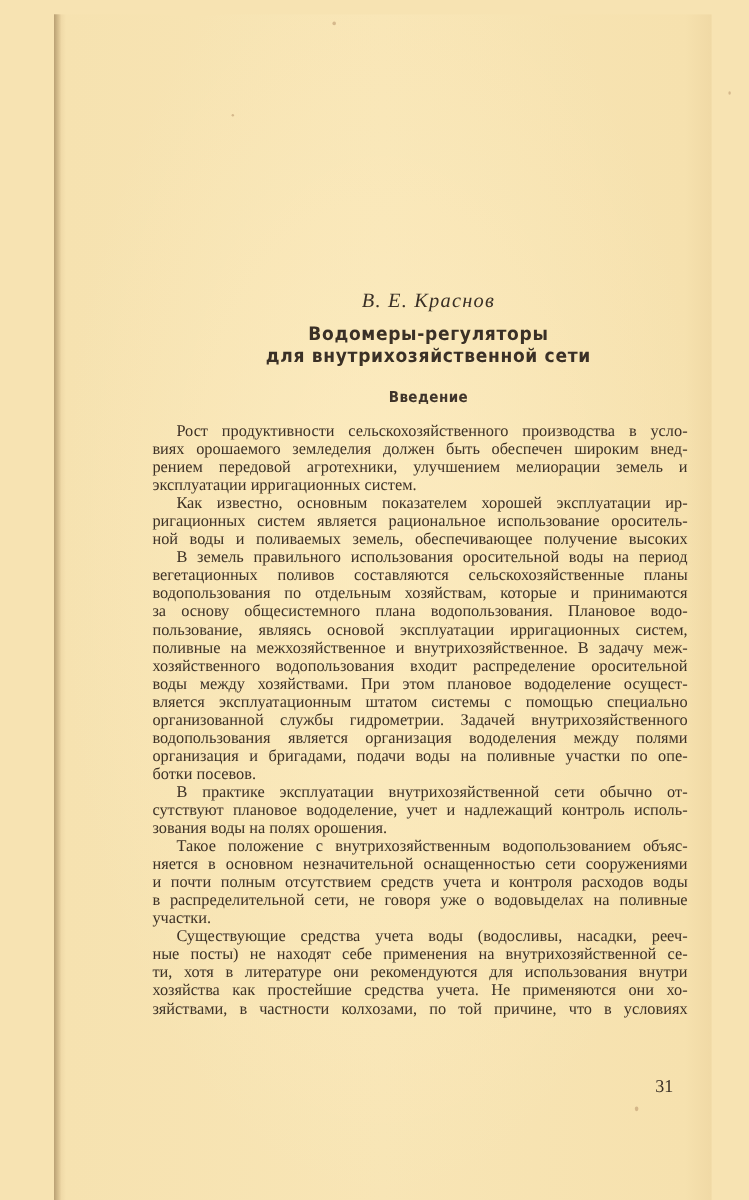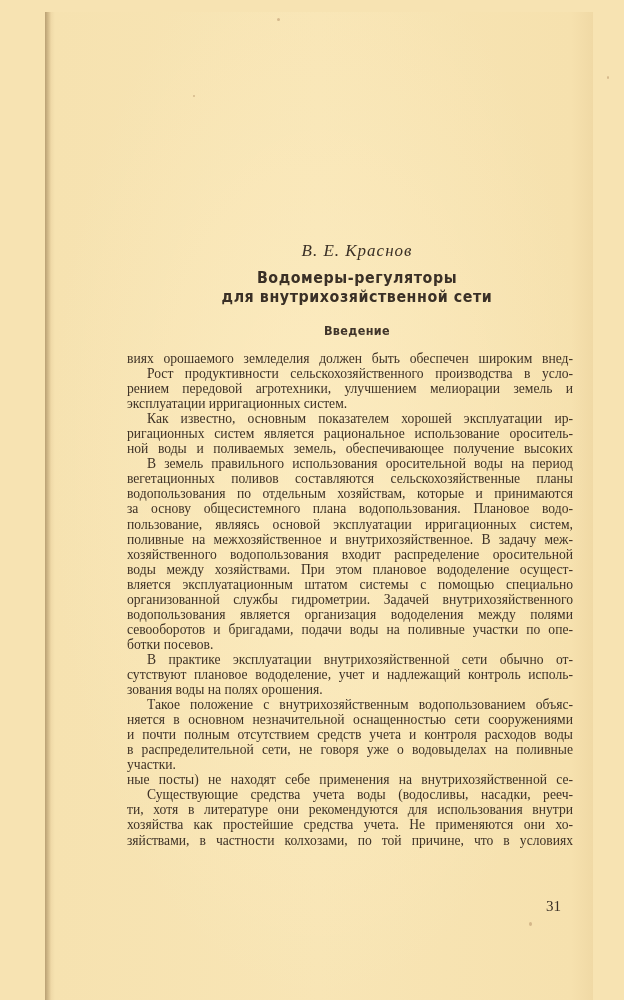--- a/index.html
+++ b/index.html
@@ -71,49 +71,49 @@
   <div class="author">В. Е. Краснов</div>
 
   <div class="title">
     <div>Водомеры-регуляторы</div>
     <div>для внутрихозяйственной сети</div>
   </div>
 
   <div class="section">Введение</div>
 
   <div class="body" id="body-text">
+      <span class="line indent">Рост продуктивности сельскохозяйственного производства в усло-</span>
       <span class="line">виях орошаемого земледелия должен быть обеспечен широким внед-</span>
-      <span class="line indent">Рост продуктивности сельскохозяйственного производства в усло-</span>
       <span class="line">рением передовой агротехники, улучшением мелиорации земель и</span>
       <span class="line last">эксплуатации ирригационных систем.</span>
       <span class="line indent">Как известно, основным показателем хорошей эксплуатации ир-</span>
       <span class="line">ригационных систем является рациональное использование ороситель-</span>
       <span class="line">ной воды и поливаемых земель, обеспечивающее получение высоких</span>
       <span class="line indent">В земель правильного использования оросительной воды на период</span>
       <span class="line">вегетационных поливов составляются сельскохозяйственные планы</span>
       <span class="line">водопользования по отдельным хозяйствам, которые и принимаются</span>
       <span class="line">за основу общесистемного плана водопользования. Плановое водо-</span>
       <span class="line">пользование, являясь основой эксплуатации ирригационных систем,</span>
       <span class="line">поливные на межхозяйственное и внутрихозяйственное. В задачу меж-</span>
       <span class="line">хозяйственного водопользования входит распределение оросительной</span>
       <span class="line">воды между хозяйствами. При этом плановое вододеление осущест-</span>
       <span class="line">вляется эксплуатационным штатом системы с помощью специально</span>
       <span class="line">организованной службы гидрометрии. Задачей внутрихозяйственного</span>
       <span class="line">водопользования является организация вододеления между полями</span>
-      <span class="line">севооборотов и бригадами, подачи воды на поливные участки по опе-</span>
+      <span class="line">организация и бригадами, подачи воды на поливные участки по опе-</span>
       <span class="line last">ботки посевов.</span>
       <span class="line indent">В практике эксплуатации внутрихозяйственной сети обычно от-</span>
       <span class="line">сутствуют плановое вододеление, учет и надлежащий контроль исполь-</span>
       <span class="line last">зования воды на полях орошения.</span>
       <span class="line indent">Такое положение с внутрихозяйственным водопользованием объяс-</span>
       <span class="line">няется в основном незначительной оснащенностью сети сооружениями</span>
       <span class="line">и почти полным отсутствием средств учета и контроля расходов воды</span>
       <span class="line">в распределительной сети, не говоря уже о водовыделах на поливные</span>
       <span class="line last">участки.</span>
+      <span class="line indent">Существующие средства учета воды (водосливы, насадки, рееч-</span>
       <span class="line">ные посты) не находят себе применения на внутрихозяйственной се-</span>
-      <span class="line indent">Существующие средства учета воды (водосливы, насадки, рееч-</span>
       <span class="line">ти, хотя в литературе они рекомендуются для использования внутри</span>
       <span class="line">хозяйства как простейшие средства учета. Не применяются они хо-</span>
       <span class="line">зяйствами, в частности колхозами, по той причине, что в условиях</span>
     </div>
 
   <div class="page-number">31</div>
 </div>
 
 </body></html>

